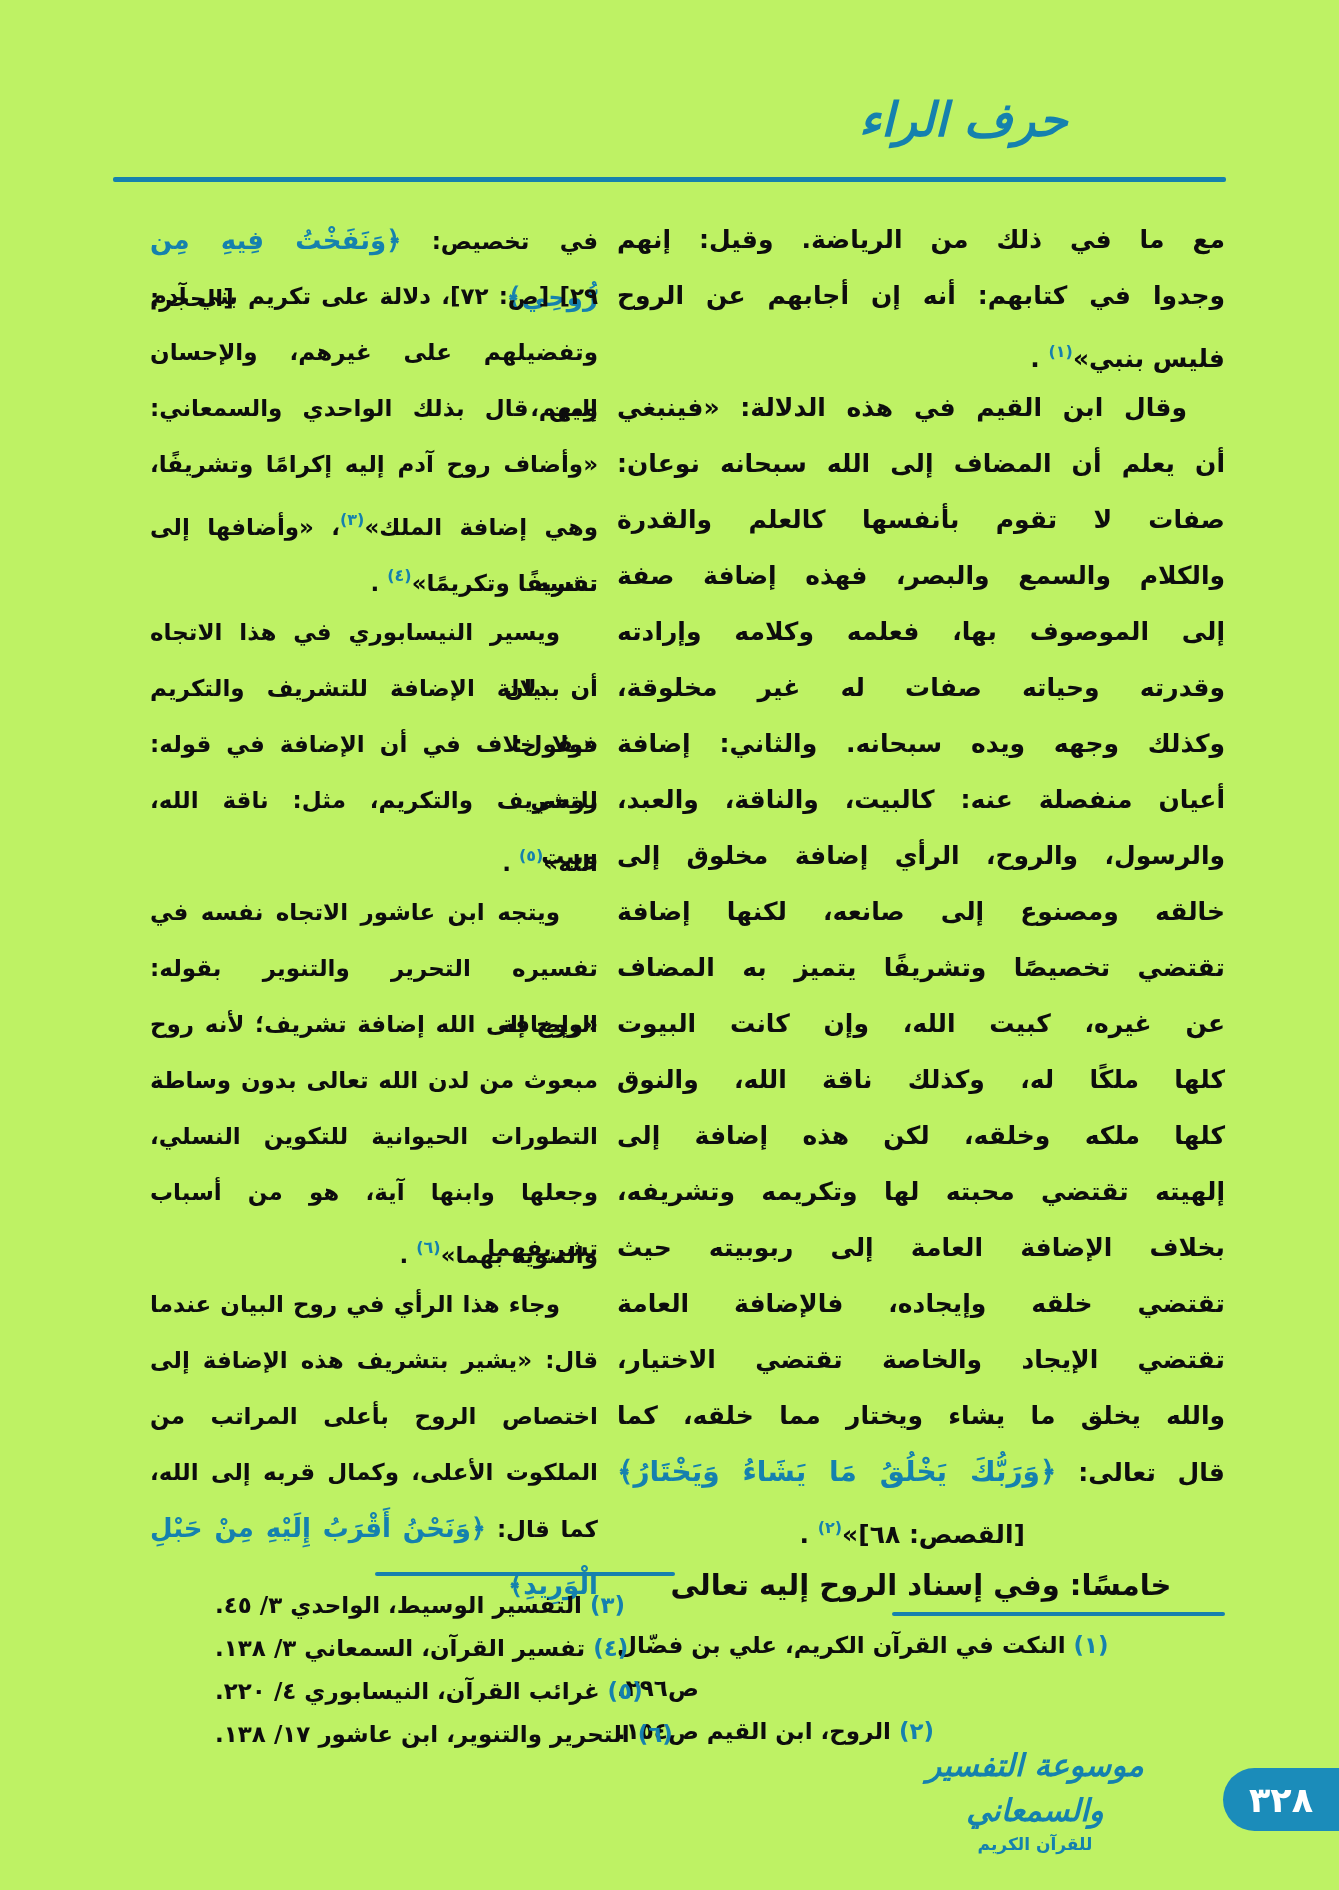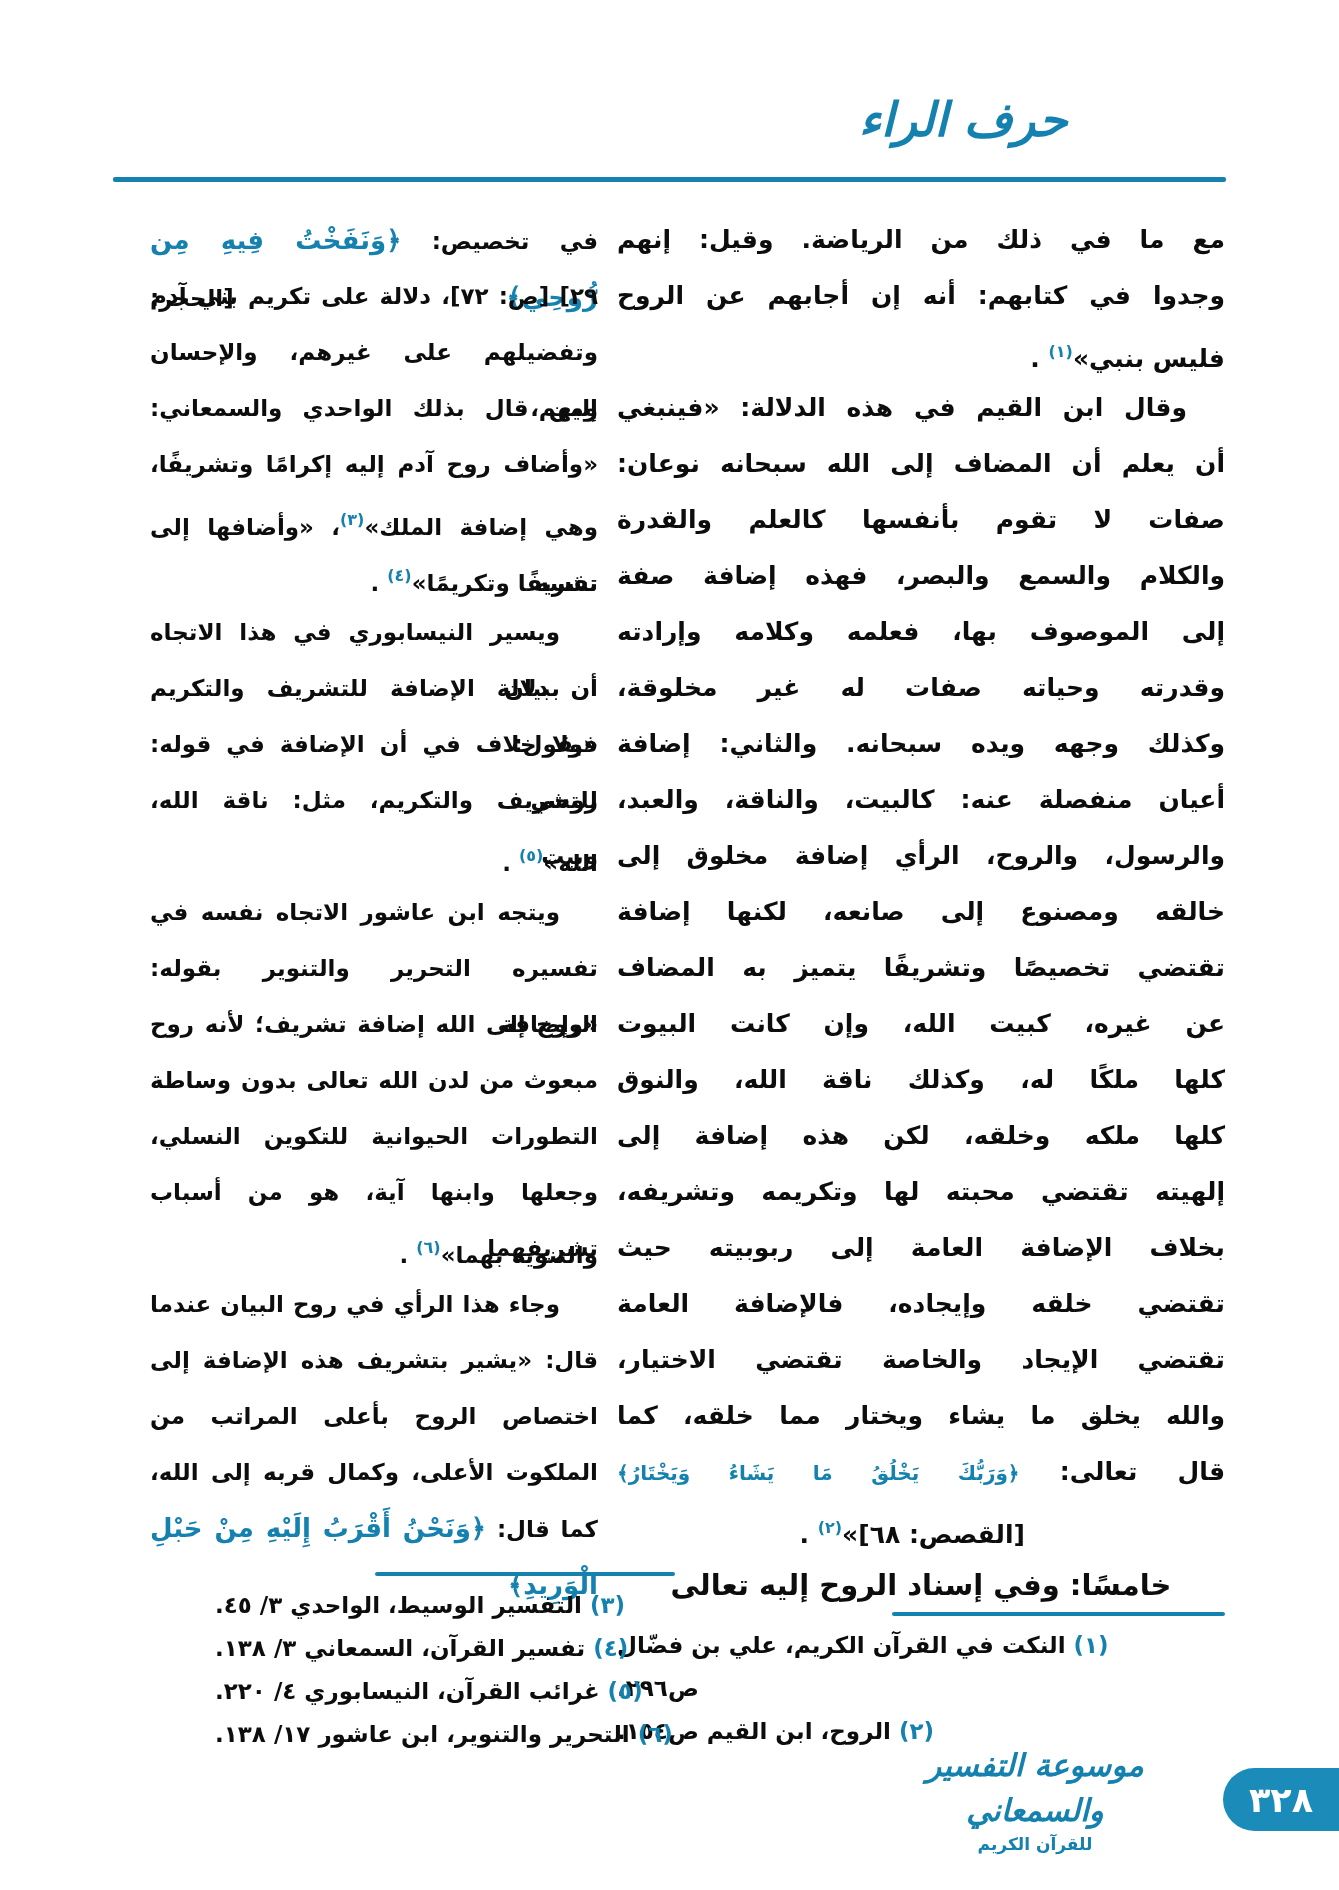--- a/index.html
+++ b/index.html
@@ -1,17 +1,17 @@
 <!DOCTYPE html>
 <html lang="ar" dir="rtl"><head>
 <meta charset="utf-8">
 <style>
   html,body{margin:0;padding:0;background:#e8e8e8;}
   .page{
-    position:relative;width:1339px;height:1890px;background:#ffffff;
+    position:relative;width:1339px;height:1890px;background:#bef264;
     font-family:"DejaVu Sans",sans-serif;direction:rtl;overflow:hidden;
     margin:0 auto;color:#0d0d0d;
   }
   
   .hdr-title{
     position:absolute;top:92px;right:120px;width:360px;text-align:left;
     font-size:47px;font-weight:bold;font-style:italic;letter-spacing:-2px;
   }
   .hdr-rule{position:absolute;top:177px;left:113px;width:1113px;height:5px;border-radius:2px;}
   
@@ -21,21 +21,21 @@
   .line{
     height:56px;line-height:56px;font-weight:bold;
     text-align:justify;text-align-last:justify;
   }
   .line.ps{padding-right:38px;}
   .line.pe{text-align-last:right;}
   .line.cite{text-align-last:right;padding-right:200px;}
   .line.head{
     font-size:29px;text-align:center;text-align-last:center;height:58px;line-height:58px;
   }
-  .s-q{font-size:20px;}
+  .s-q{font-size:28px;}
   #col-left .s-q{font-size:26px;}
   .s-sup{font-size:16px;vertical-align:10px;font-weight:bold;}
   
   .fnblock{position:absolute;font-size:23px;font-weight:bold;}
   #fn-right{left:617px;top:1612px;width:608px;}
   #fn-left{left:215px;top:1572px;width:460px;}
   .fn-rule{height:4px;margin-bottom:8px;border-radius:2px;}
   #fn-right .fn-rule{width:333px;}
   #fn-left .fn-rule{width:300px;}
   .fn{line-height:43px;text-align:left;}

